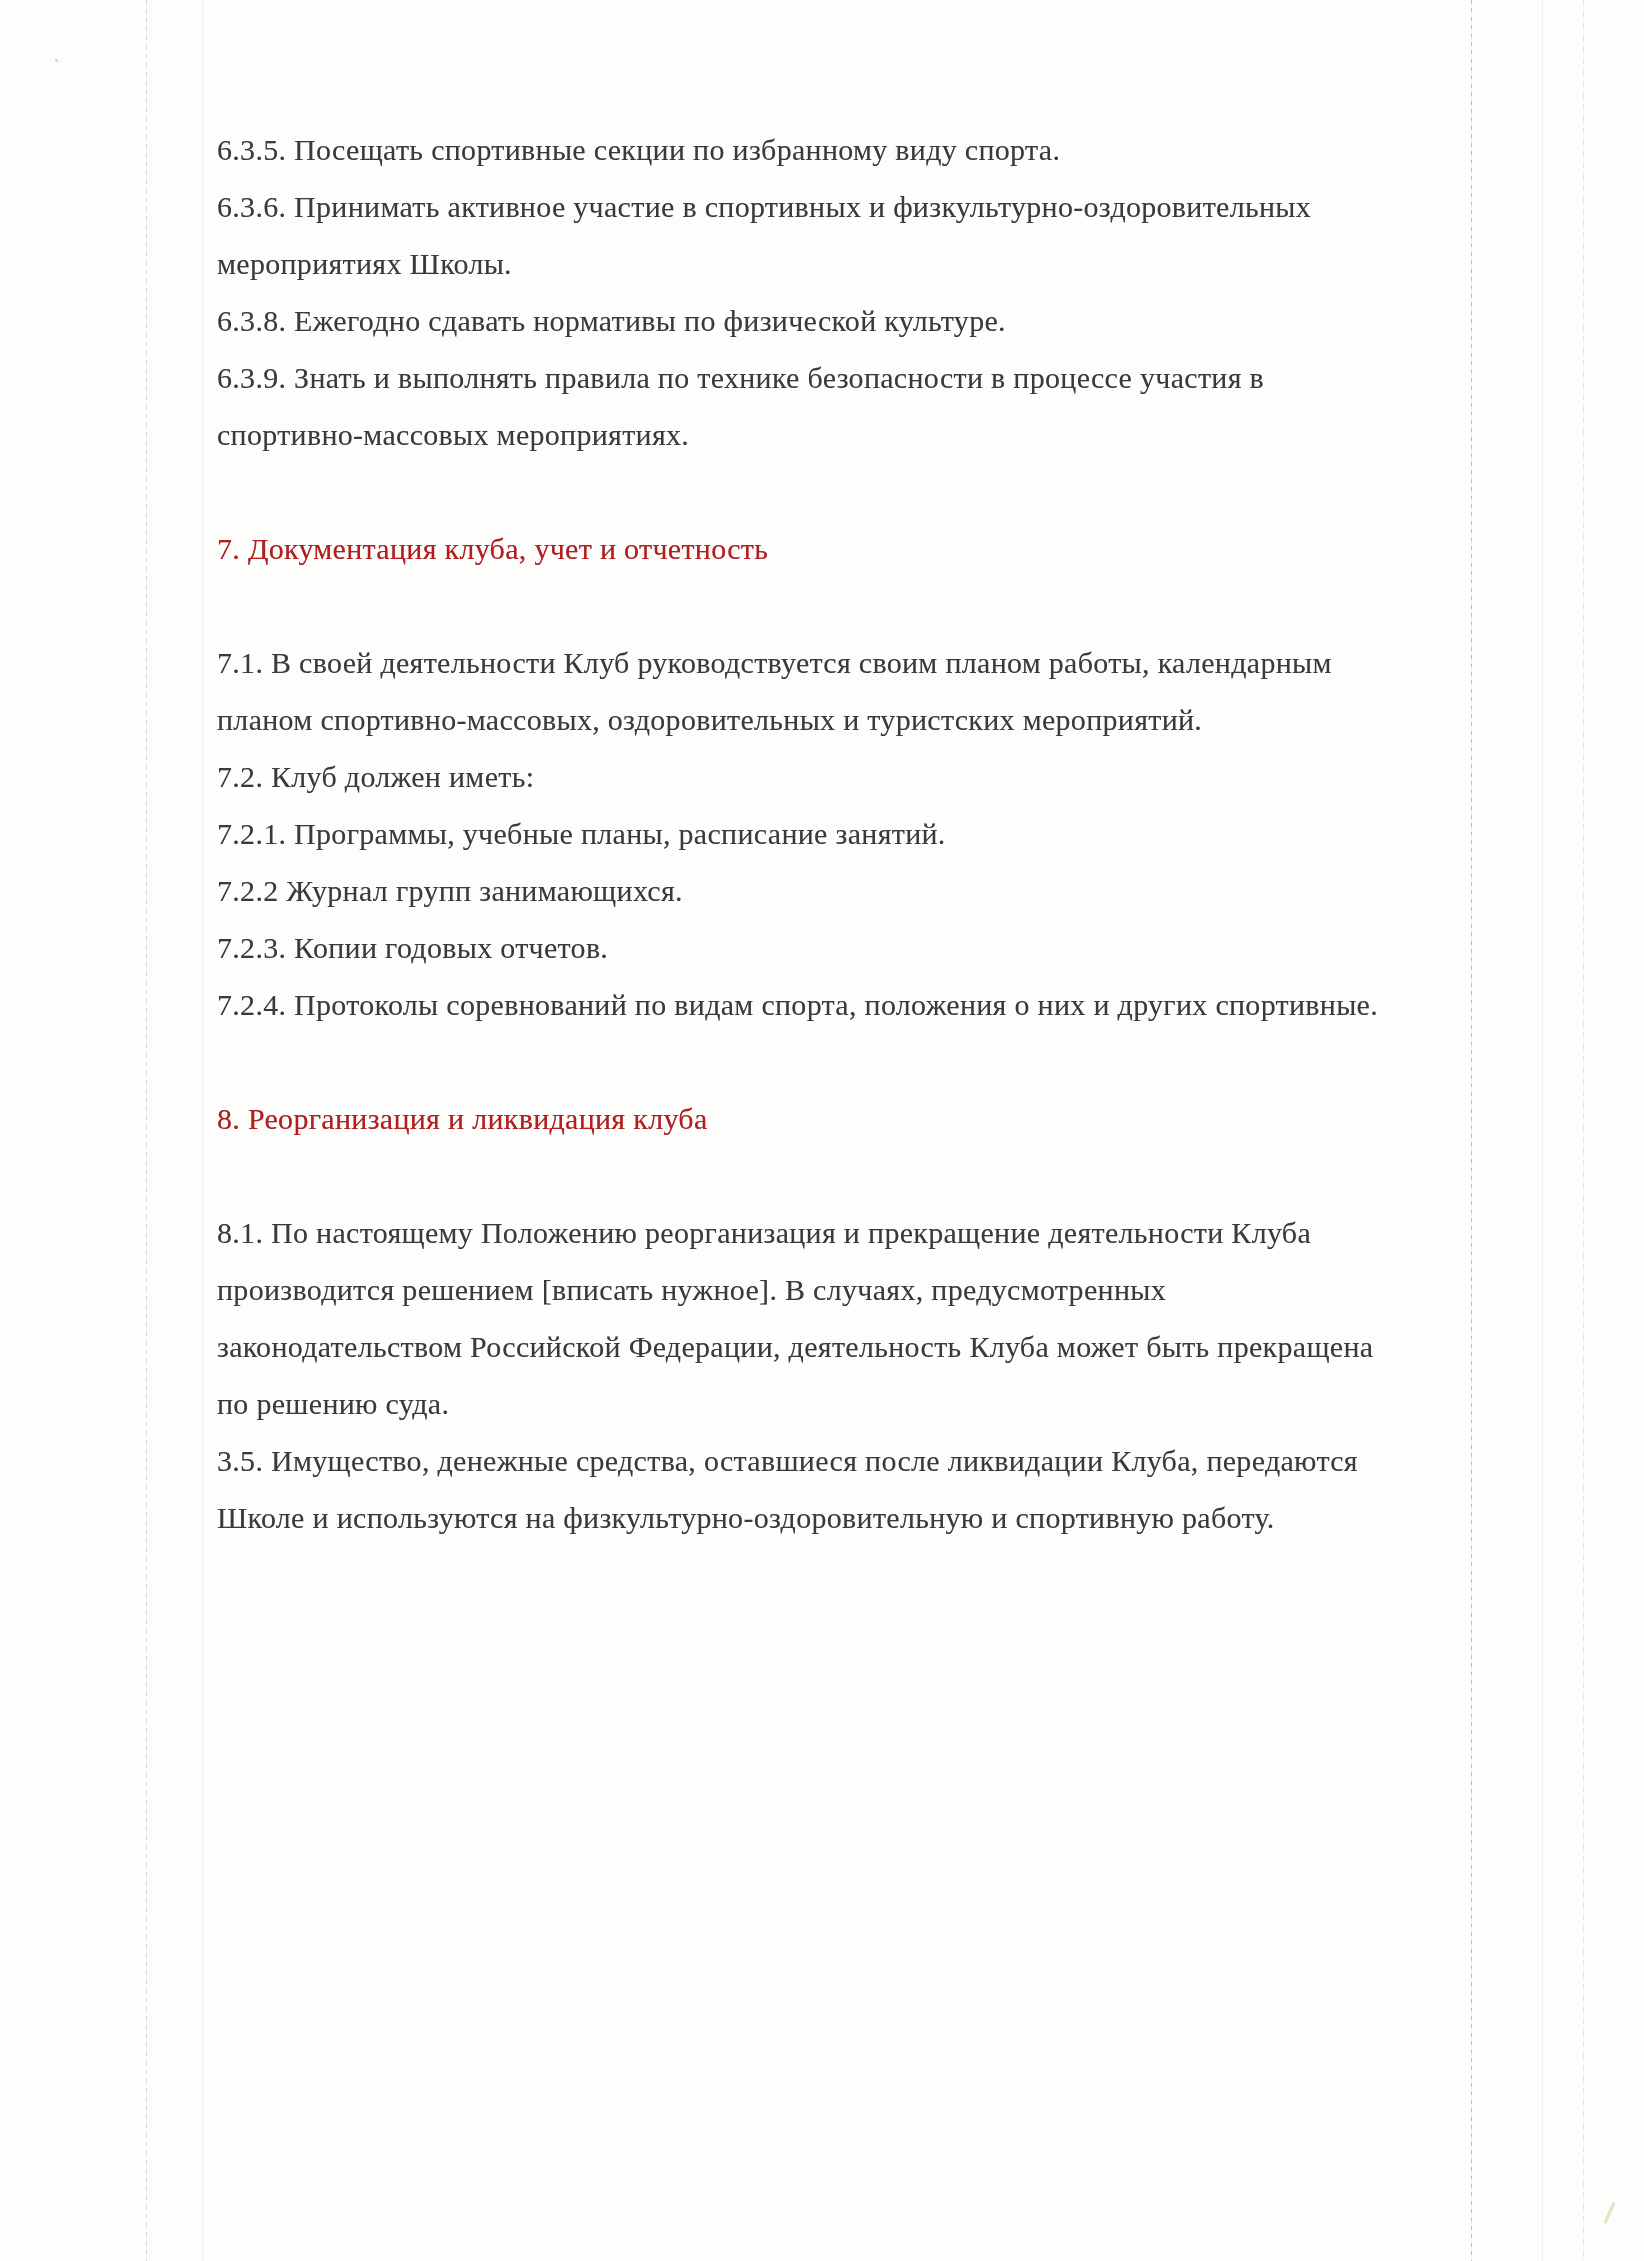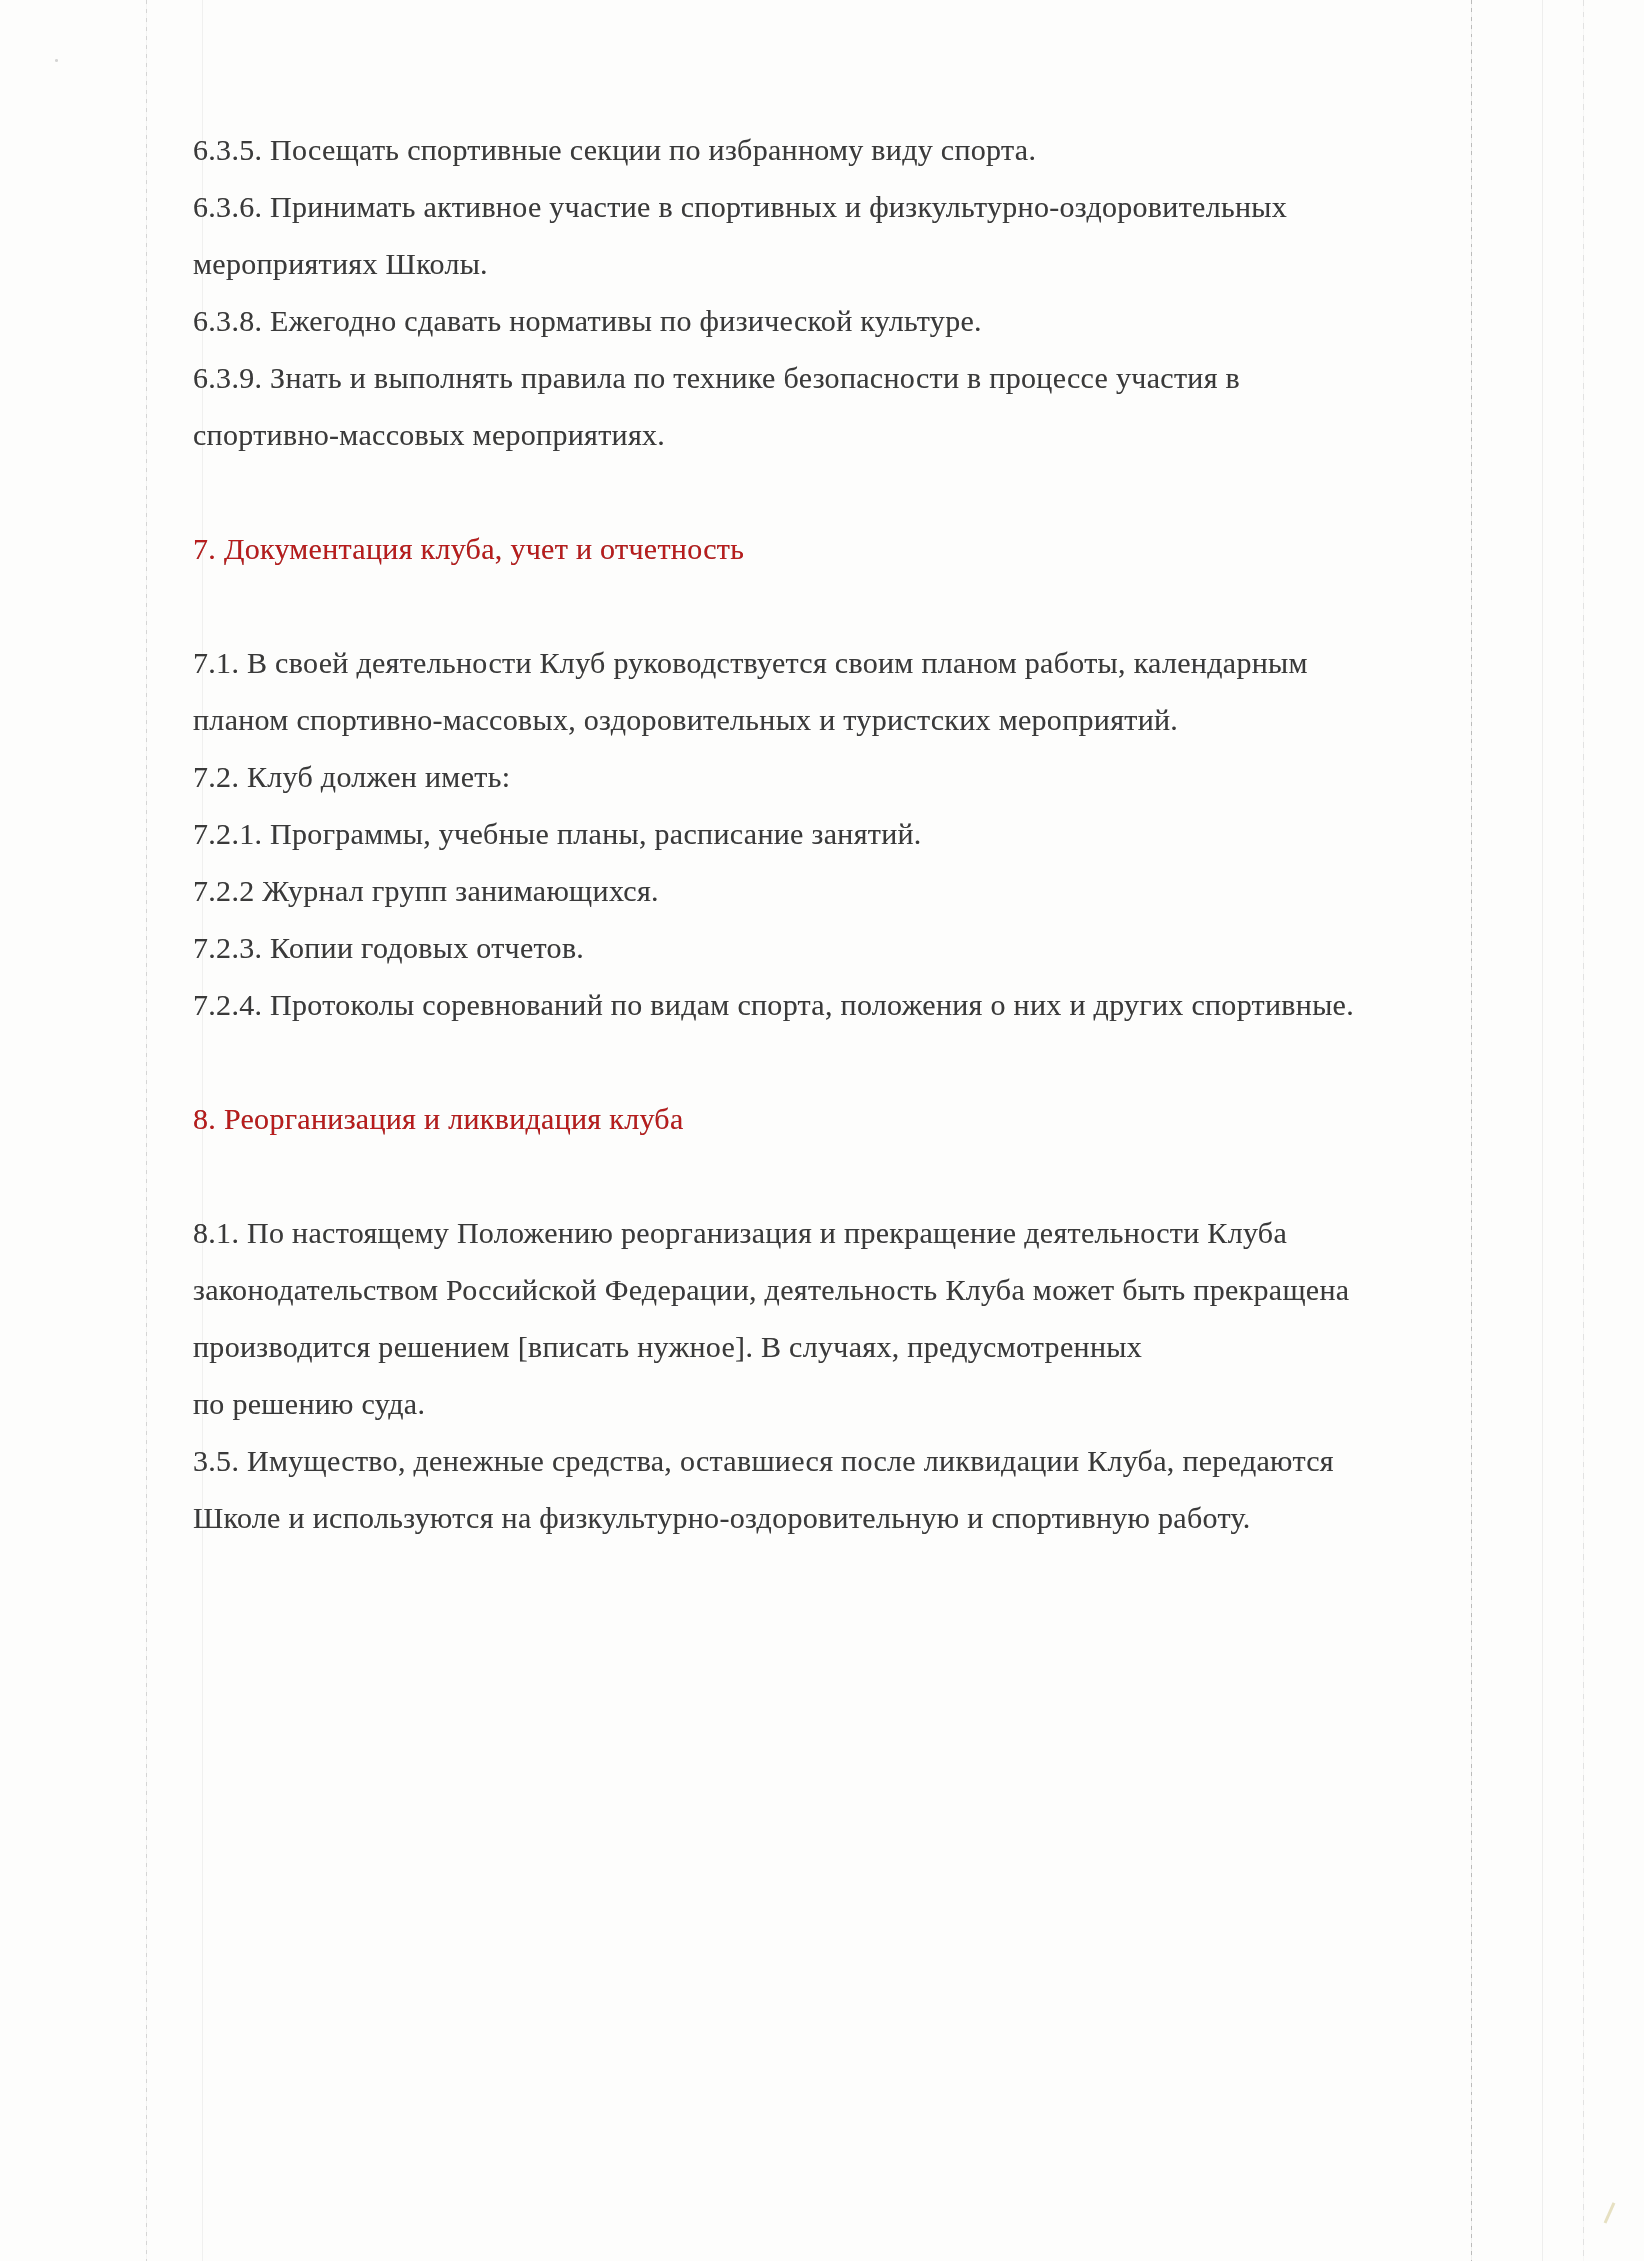--- a/index.html
+++ b/index.html
@@ -35,21 +35,21 @@
   .corner-tick {
     position: absolute;
     left: 1608px; top: 2202px;
     width: 3.2px; height: 22px;
     background: #ddd6ae;
     opacity: 0.75;
     transform: rotate(24deg);
   }
   .content {
     position: absolute;
-    left: 193px;
+    left: 217px;
     top: 121px;
     width: 1283px;
     color: #3a3a3a;
   }
   .block { margin: 0; padding: 0; }
   .block .line {
     display: block;
     font-size: 30px;
     line-height: 57px;
     letter-spacing: 0.3px;
@@ -125,22 +125,22 @@
     <p class="block">
       <span class="line">7.2.4. Протоколы соревнований по видам спорта, положения о них и других спортивные.</span>
     </p>
 
     <p class="block heading">
       <span class="line">8. Реорганизация и ликвидация клуба</span>
     </p>
 
     <p class="block">
       <span class="line">8.1. По настоящему Положению реорганизация и прекращение деятельности Клуба</span>
+      <span class="line">производится решением [вписать нужное]. В случаях, предусмотренных</span>
       <span class="line">законодательством Российской Федерации, деятельность Клуба может быть прекращена</span>
-      <span class="line">производится решением [вписать нужное]. В случаях, предусмотренных</span>
       <span class="line">по решению суда.</span>
     </p>
 
     <p class="block">
       <span class="line">3.5. Имущество, денежные средства, оставшиеся после ликвидации Клуба, передаются</span>
       <span class="line">Школе и используются на физкультурно-оздоровительную и спортивную работу.</span>
     </p>
 
   </div>
 </div>

